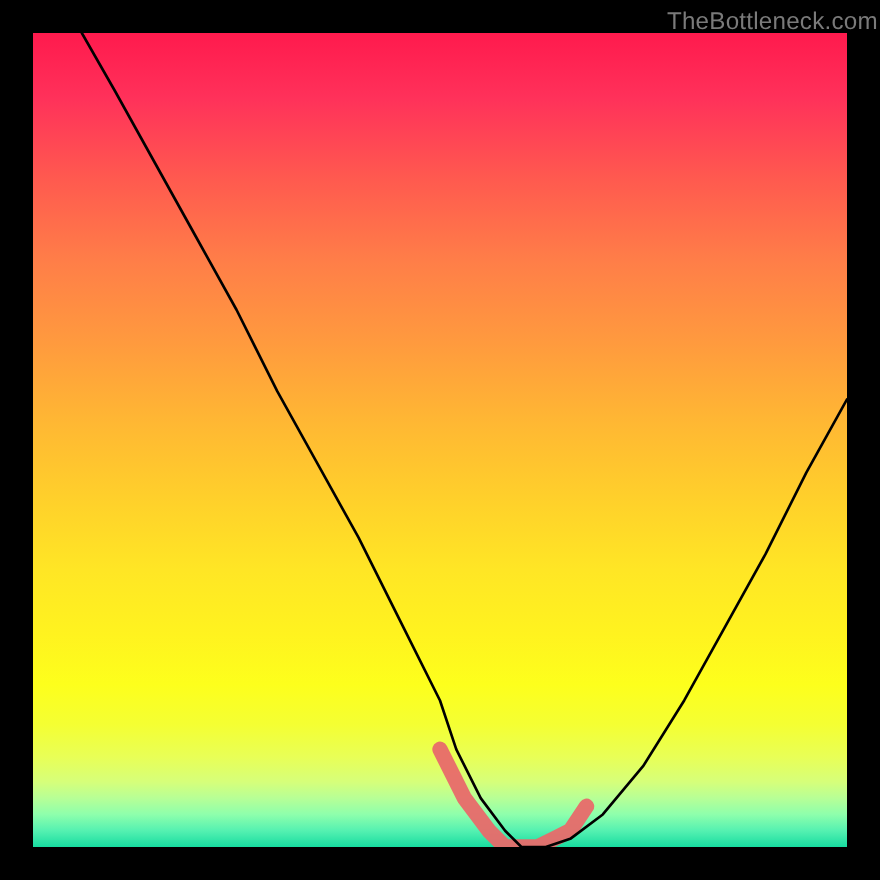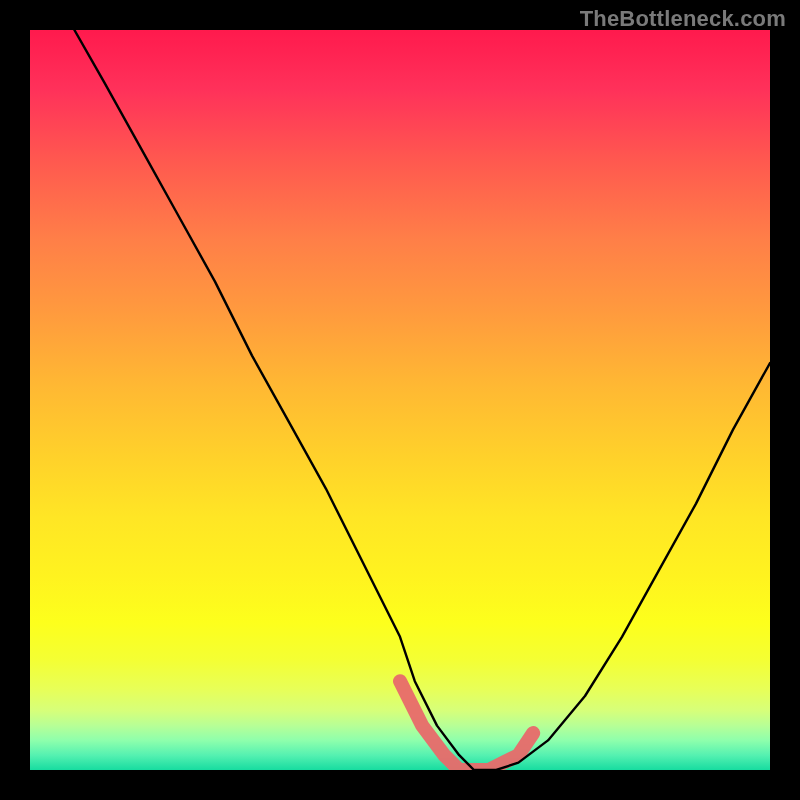--- a/index.html
+++ b/index.html
@@ -15,26 +15,25 @@
     position: absolute;
     left: 0;
     top: 0;
     width: 800px;
     height: 800px;
     background: #000;
   }
   .watermark {
     position: absolute;
     top: 6px;
-    right: 14px;
+    right: 2px;
     color: #7a7a7a;
     font-size: 22px;
     letter-spacing: 0.2px;
     pointer-events: none;
-    font-weight: bold;
   }
   .plot {
     position: absolute;
     left: 30px;
     top: 30px;
     width: 740px;
     height: 740px;
     overflow: hidden;
   }
   .gradient {

